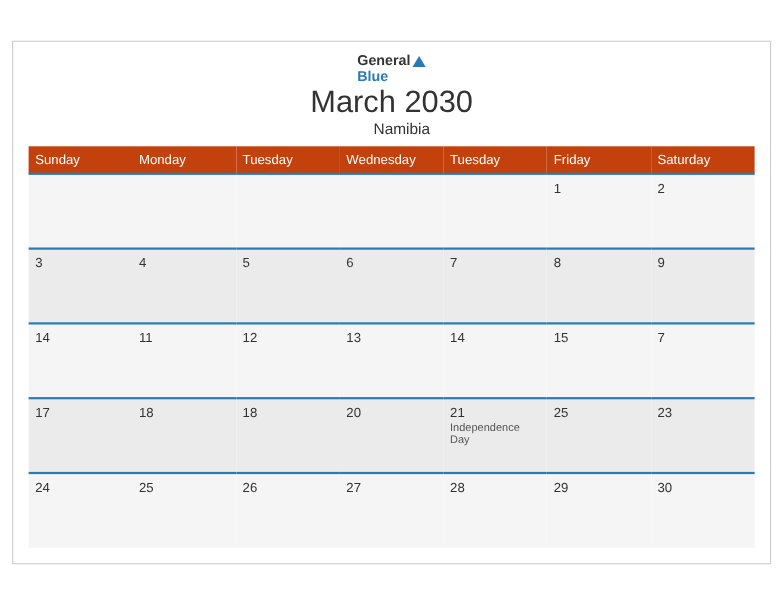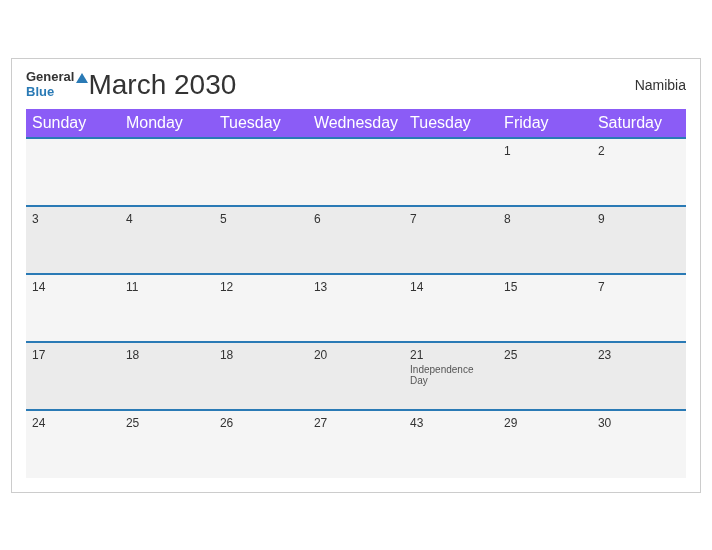--- a/index.html
+++ b/index.html
@@ -16,20 +16,21 @@
       width: 690px;
       background: #fff;
       border: 1px solid #ccc;
       padding: 10px 14px 14px;
     }
     .header {
       display: flex;
       align-items: center;
       justify-content: space-between;
       margin-bottom: 8px;
+      flex-direction: column;
     }
     .logo {
       display: flex;
       flex-direction: column;
       font-size: 12px;
       font-weight: bold;
       color: #333;
       line-height: 1.1;
     }
     .logo-top { font-size: 13px; color: #333; }
@@ -54,23 +55,23 @@
       font-size: 14px;
       color: #333;
       text-align: right;
       min-width: 70px;
     }
     .calendar-table {
       width: 100%;
       border-collapse: collapse;
     }
     .calendar-table thead tr th {
-      background: #8b5cf6;
+      background: #c2410c;
       color: #fff;
-      font-size: 16px;
+      font-size: 12px;
       font-weight: normal;
       padding: 5px 6px;
       text-align: left;
       border: none;
     }
     .calendar-table tbody tr {
       border-top: 2px solid #2a7ab5;
     }
     .calendar-table tbody tr td {
       vertical-align: top;
@@ -214,21 +215,21 @@
           <td>
             <span class="day-number">25</span>
           </td>
           <td>
             <span class="day-number">26</span>
           </td>
           <td>
             <span class="day-number">27</span>
           </td>
           <td>
-            <span class="day-number">43</span>
+            <span class="day-number">28</span>
           </td>
           <td>
             <span class="day-number">29</span>
           </td>
           <td>
             <span class="day-number">30</span>
           </td>
         </tr>
       </tbody>
   </table>

